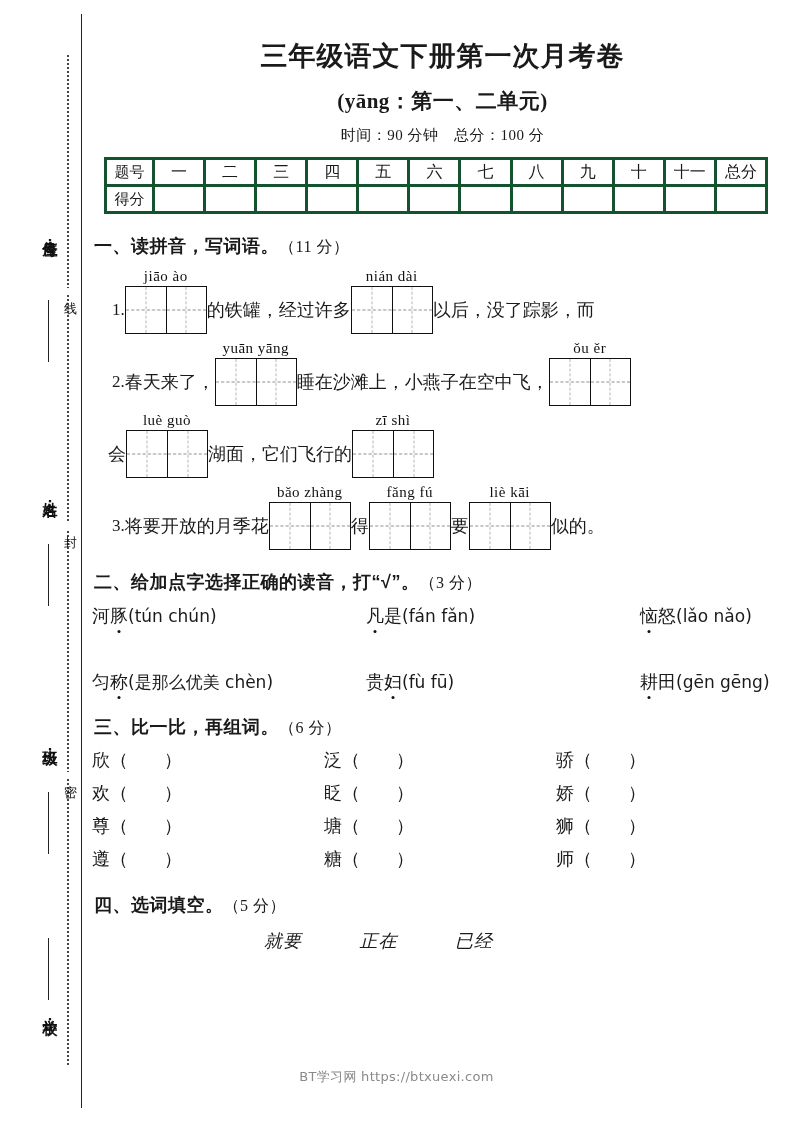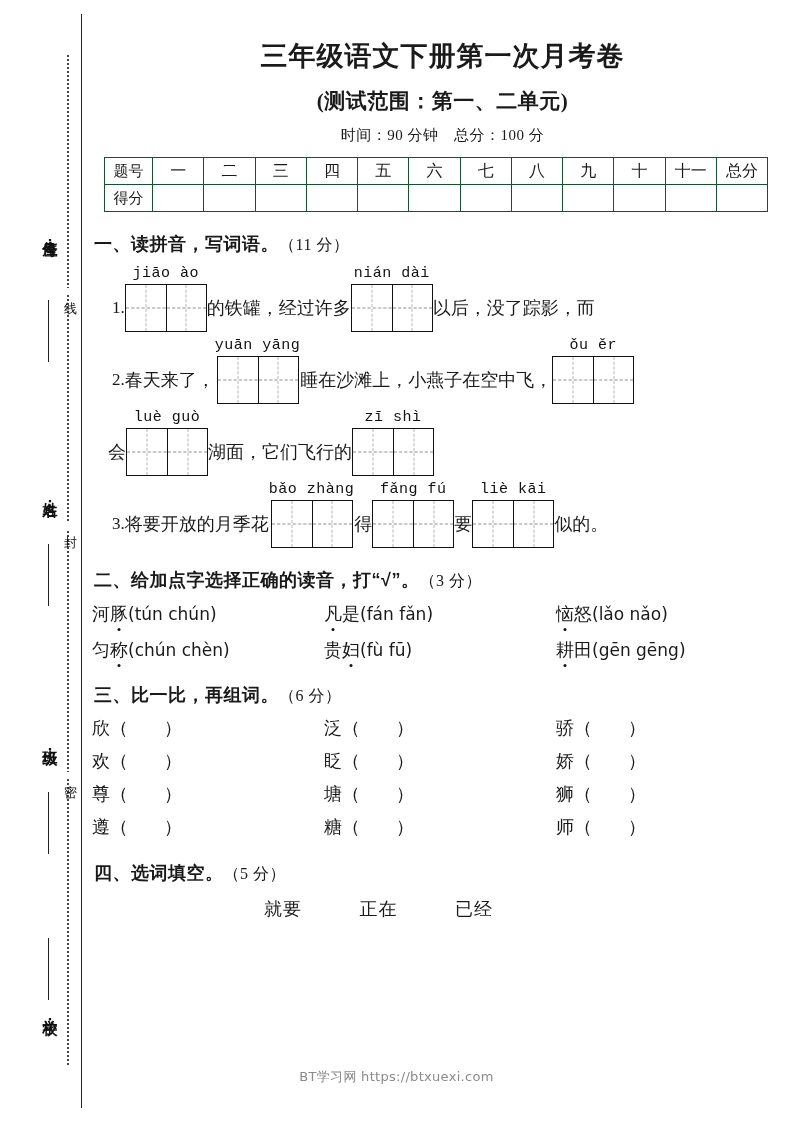--- a/index.html
+++ b/index.html
@@ -75,21 +75,21 @@
   }
 
   
   table.score {
     border-collapse:collapse;
     margin:12px 0 0 12px;
     width:664px;
     table-layout:fixed;
   }
   table.score td {
-    border:1px solid #14532d;
+    border:3px solid #14532d;
     height:27px;
     text-align:center;
     vertical-align:middle;
     font-size:16px;
     font-family:"Liberation Serif","DejaVu Serif",serif;
   }
   table.score td.lbl { width:48px; font-size:15px; }
 
   
   .sec {
@@ -112,21 +112,21 @@
     line-height:1;
     white-space:nowrap;
   }
   .run { display:flex; align-items:flex-end; white-space:nowrap; }
   .txt { font-size:18px; line-height:48px; }
   .num { font-size:17px; line-height:48px; }
 
   
   .stack { display:inline-flex; flex-direction:column; align-items:center; }
   .py {
-    font-family:Liberation Mono, monospace;
+    font-family:Liberation Serif, serif;
     font-size:15px;
     line-height:20px;
     letter-spacing:0.5px;
     color:#111;
     white-space:nowrap;
   }
 
   
   .tzg {
     display:flex;
@@ -157,20 +157,21 @@
     pointer-events:none;
   }
 
   
   .choice-grid {
     display:grid;
     grid-template-columns:232px 232px auto;
     row-gap:12px;
     font-size:18px;
     margin-top:10px;
+    gap:42px;
   }
   .choice { white-space:nowrap; position:relative; }
   .dotchar { position:relative; display:inline-block; }
   .dotchar:after {
     content:"";
     position:absolute; left:50%; bottom:-5px;
     width:3px; height:3px; border-radius:50%;
     background:#111; transform:translateX(-50%);
   }
   .pylatin { font-family:"DejaVu Sans","Liberation Sans",sans-serif; font-size:17px; }
@@ -184,20 +185,21 @@
     margin-top:9px;
   }
   .cmp { white-space:nowrap; }
 
   
   .words {
     margin-top:12px;
     font-size:18px;
     padding-left:172px;
     letter-spacing:1px;
+    font-style:italic;
   }
   .words span { margin-right:52px; }
 
   .watermark {
     position:absolute;
     left:0; right:0;
     top:1068px;
     text-align:center;
     font-family:"DejaVu Sans","Liberation Sans",sans-serif;
     font-size:13px;
@@ -228,21 +230,21 @@
     <div class="vline" style="top:938px; height:62px;"></div>
 
     <div class="vtext seal" style="top:288px;">线</div>
     <div class="vtext seal" style="top:522px;">封</div>
     <div class="vtext seal" style="top:772px;">密</div>
   </div>
 
   <div id="content">
 
     <div class="title">三年级语文下册第一次月考卷</div>
-    <div class="subtitle">(测试范围：第一、二单元)</div>
+    <div class="subtitle">(yāng：第一、二单元)</div>
     <div class="timeline">时间：90 分钟　总分：100 分</div>
 
     <table class="score">
       <tbody>
           <tr>
         <td class="lbl">题号</td>
         <td>一</td>
         <td>二</td>
         <td>三</td>
         <td>四</td>
@@ -384,21 +386,21 @@
     </div>
 
     <div class="sec" style="margin-top:20px;">
       <span>二、</span><span>给加点字选择正确的读音，打“√”。</span><span class="pts">（3 分）</span>
     </div>
 
     <div class="choice-grid">
       <div class="choice"><span>河</span><span class="dotchar">豚</span><span></span><span class="pylatin">(tún chún)</span></div>
       <div class="choice"><span></span><span class="dotchar">凡</span><span>是</span><span class="pylatin">(fán fǎn)</span></div>
       <div class="choice"><span></span><span class="dotchar">恼</span><span>怒</span><span class="pylatin">(lǎo nǎo)</span></div>
-      <div class="choice"><span>匀</span><span class="dotchar">称</span><span></span><span class="pylatin">(chún chèn)</span></div>
+      <div class="choice"><span>匀</span><span class="dotchar">称</span><span></span><span class="pylatin">(是那么优美 chèn)</span></div>
       <div class="choice"><span>贵</span><span class="dotchar">妇</span><span></span><span class="pylatin">(fù fū)</span></div>
       <div class="choice"><span></span><span class="dotchar">耕</span><span>田</span><span class="pylatin">(gēn gēng)</span></div>
     </div>
 
     <div class="sec" style="margin-top:21px;">
       <span>三、</span><span>比一比，再组词。</span><span class="pts">（6 分）</span>
     </div>
 
     <div class="cmp-grid">
       <div class="cmp">欣（　　）</div>

